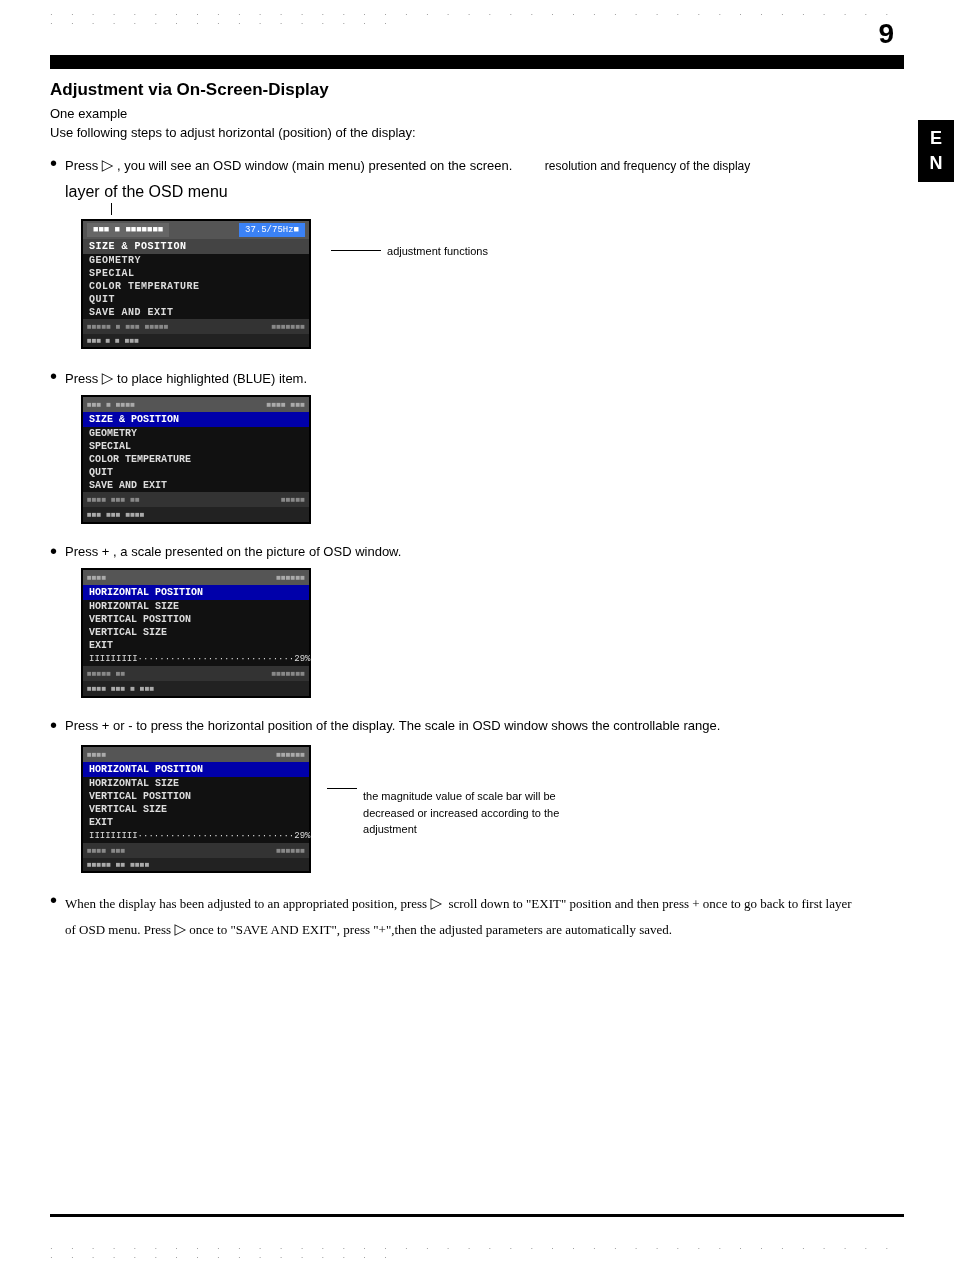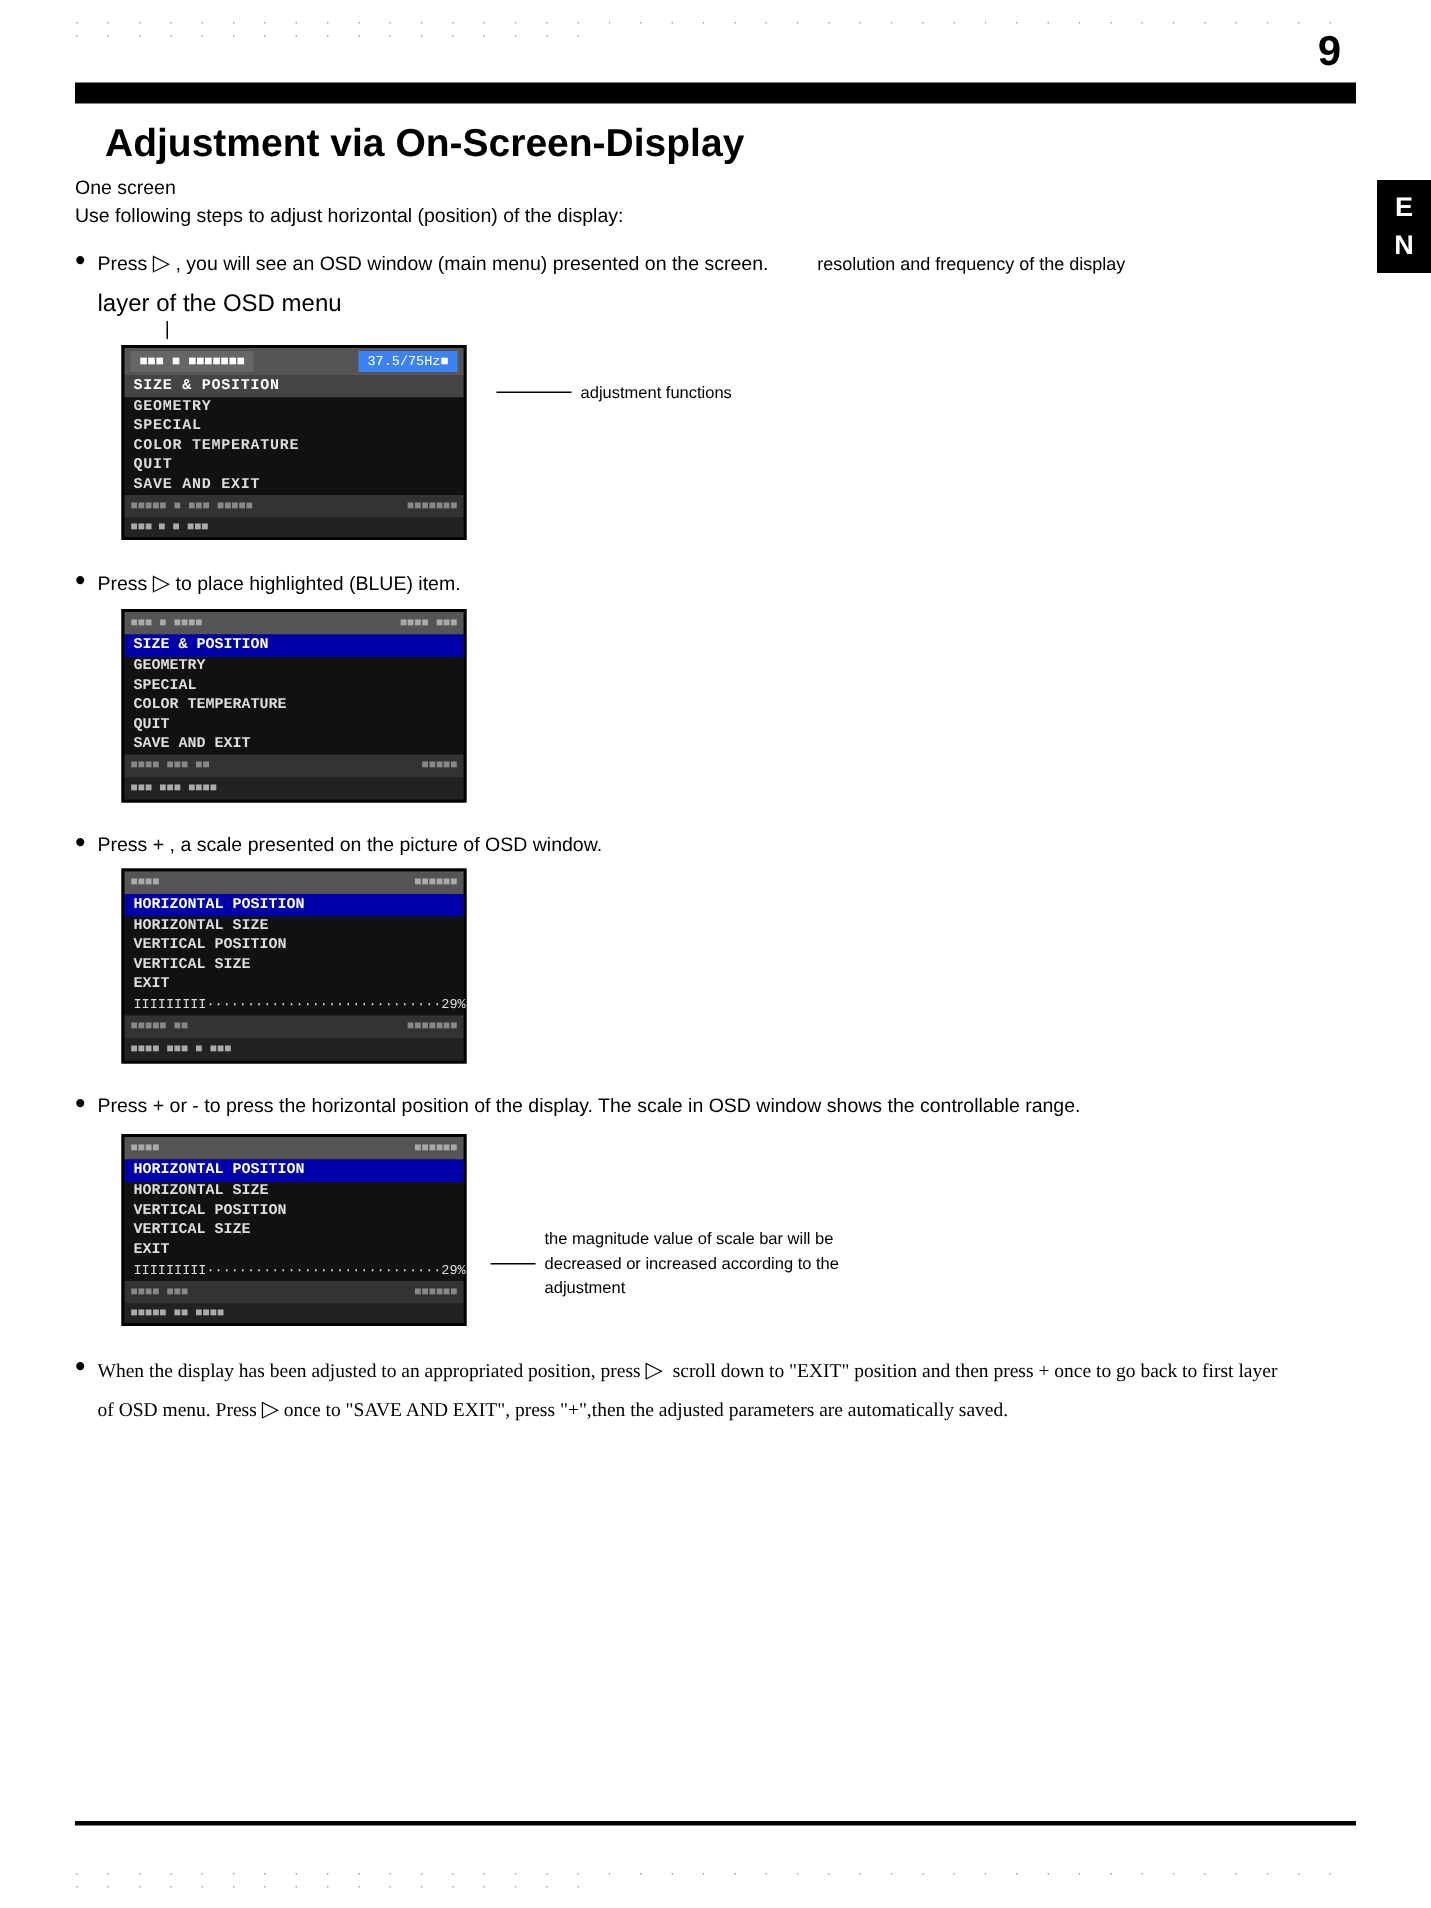--- a/index.html
+++ b/index.html
@@ -87,25 +87,24 @@
     .content {
       position: absolute;
       top: 80px;
       left: 50px;
       right: 90px;
       bottom: 70px;
       font-family: Arial, sans-serif;
     }
 
     .page-title {
-      font-size: 26px;
+      font-size: 17px;
       font-weight: bold;
       margin-bottom: 6px;
       font-family: Arial, sans-serif;
-      margin-left: 20px;
     }
 
     .subtitle {
       font-size: 13px;
       margin-bottom: 4px;
       font-family: Arial, sans-serif;
     }
 
     .description {
       font-size: 13px;
@@ -202,21 +201,21 @@
 
 <div class="en-tab">E<br>N</div>
 
 <div class="bottom-bar"></div>
 
 <div class="dots-bottom">· · · · · · · · · · · · · · · · · · · · · · · · · · · · · · · · · · · · · · · · · · · · · · · · · · · · · · · · · ·</div>
 
 <div class="content">
 
   <div class="page-title">Adjustment via On-Screen-Display</div>
-  <div class="subtitle">One screen</div>
+  <div class="subtitle">One example</div>
   <div class="description">Use following steps to adjust horizontal (position) of the display:</div>
 
   <div class="bullet-section">
     <div class="bullet">•</div>
     <div class="bullet-content">
       <div class="bullet-text">
         <span>Press </span><span style="font-style:normal;font-size:15px;">▷</span><span> , you will see an OSD window (main menu) presented on the screen. &nbsp;&nbsp;&nbsp;&nbsp;&nbsp;&nbsp;&nbsp;&nbsp;<span style="font-size:12px;">resolution and frequency of the display</span></span>
       </div>
 
       <div style="font-size:16px; margin-bottom:2px; font-family:Arial,sans-serif;">layer of the OSD menu</div>
@@ -332,21 +331,21 @@
           <div style="color:#ddd; padding:2px 6px; font-size:9px; background:#111; font-family:'Courier New',monospace;">IIIIIIIII·····························29%</div>
           <div style="background:#333; padding:3px 4px; display:flex; justify-content:space-between;">
             <span style="color:#888; font-size:8px;">■■■■ ■■■</span>
             <span style="color:#888; font-size:8px;">■■■■■■</span>
           </div>
           <div style="background:#222; padding:2px 4px; display:flex; gap:4px;">
             <span style="color:#aaa; font-size:8px;">■■■■■ ■■ ■■■■</span>
           </div>
         </div>
 
-        <div style="display:flex; align-items:center; margin-top:66px;">
+        <div style="display:flex; align-items:flex-start; margin-top:47px;">
           <div style="width:30px; height:1px; background:#000;"></div>
           <div style="font-size:11px; margin-left:6px; font-family:Arial,sans-serif; max-width:200px; line-height:1.5;">the magnitude value of scale bar will be decreased or increased according to the adjustment</div>
         </div>
       </div>
     </div>
   </div>
 
   <div class="bullet-section">
     <div class="bullet">•</div>
     <div class="bullet-content">

